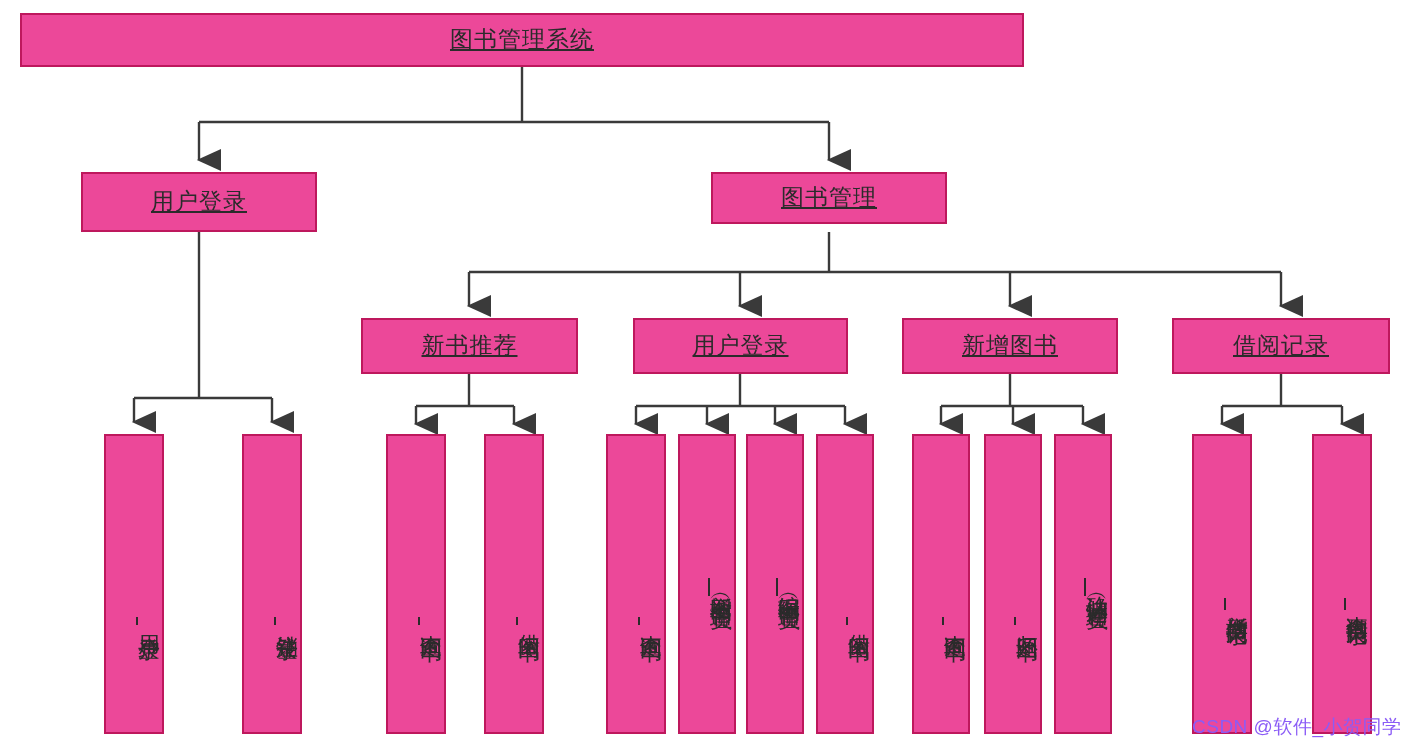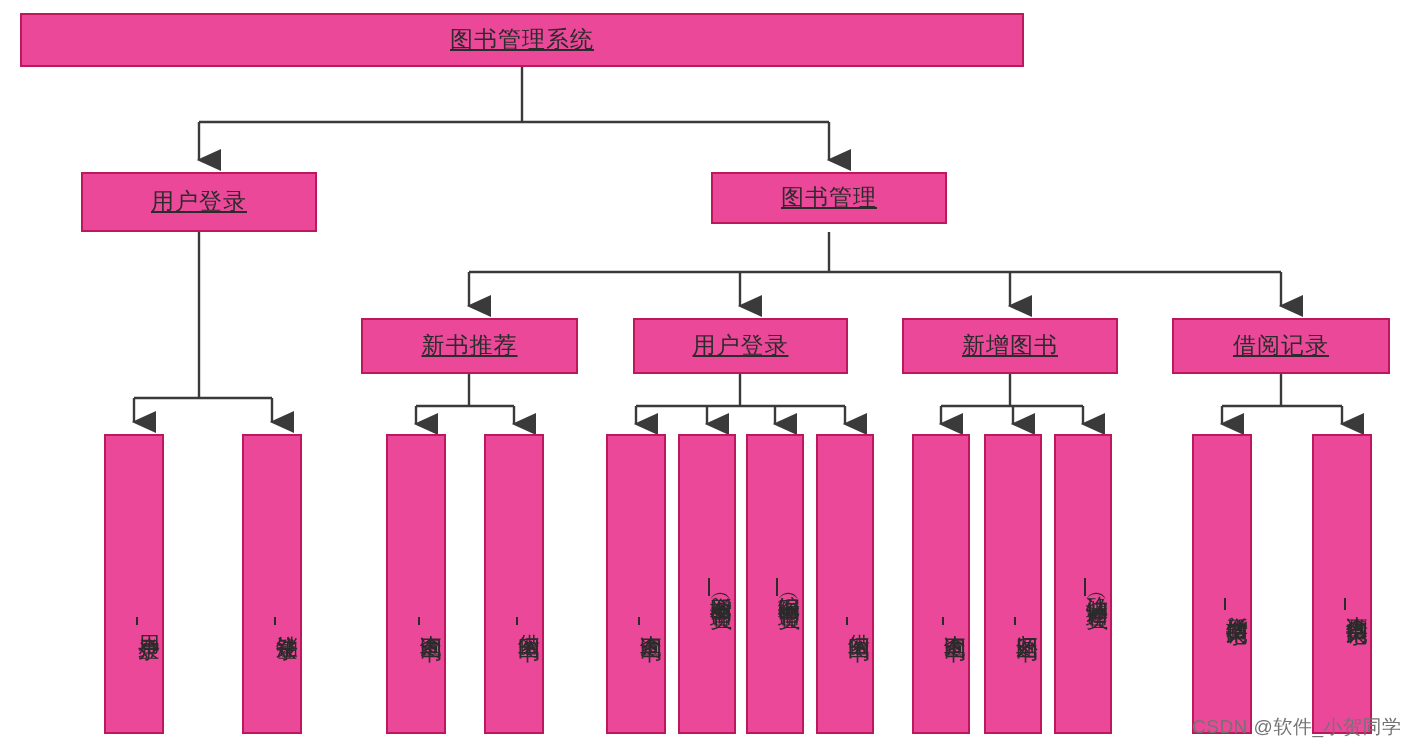--- a/index.html
+++ b/index.html
@@ -50,21 +50,21 @@
     align-items: flex-start;
     justify-content: center;
     padding-top: 6px;
   }
   .node.vert > span {
     display: block;
   }
   .watermark {
     position: absolute;
     font-size: 19px;
-    color: #737373;
+    color: #8b5cf6;
     white-space: nowrap;
     letter-spacing: 0.5px;
   }
 </style>
 </head>
 <body>
 
 <div id="canvas">
 
   <svg id="edges" viewBox="0 0 1405 747">

